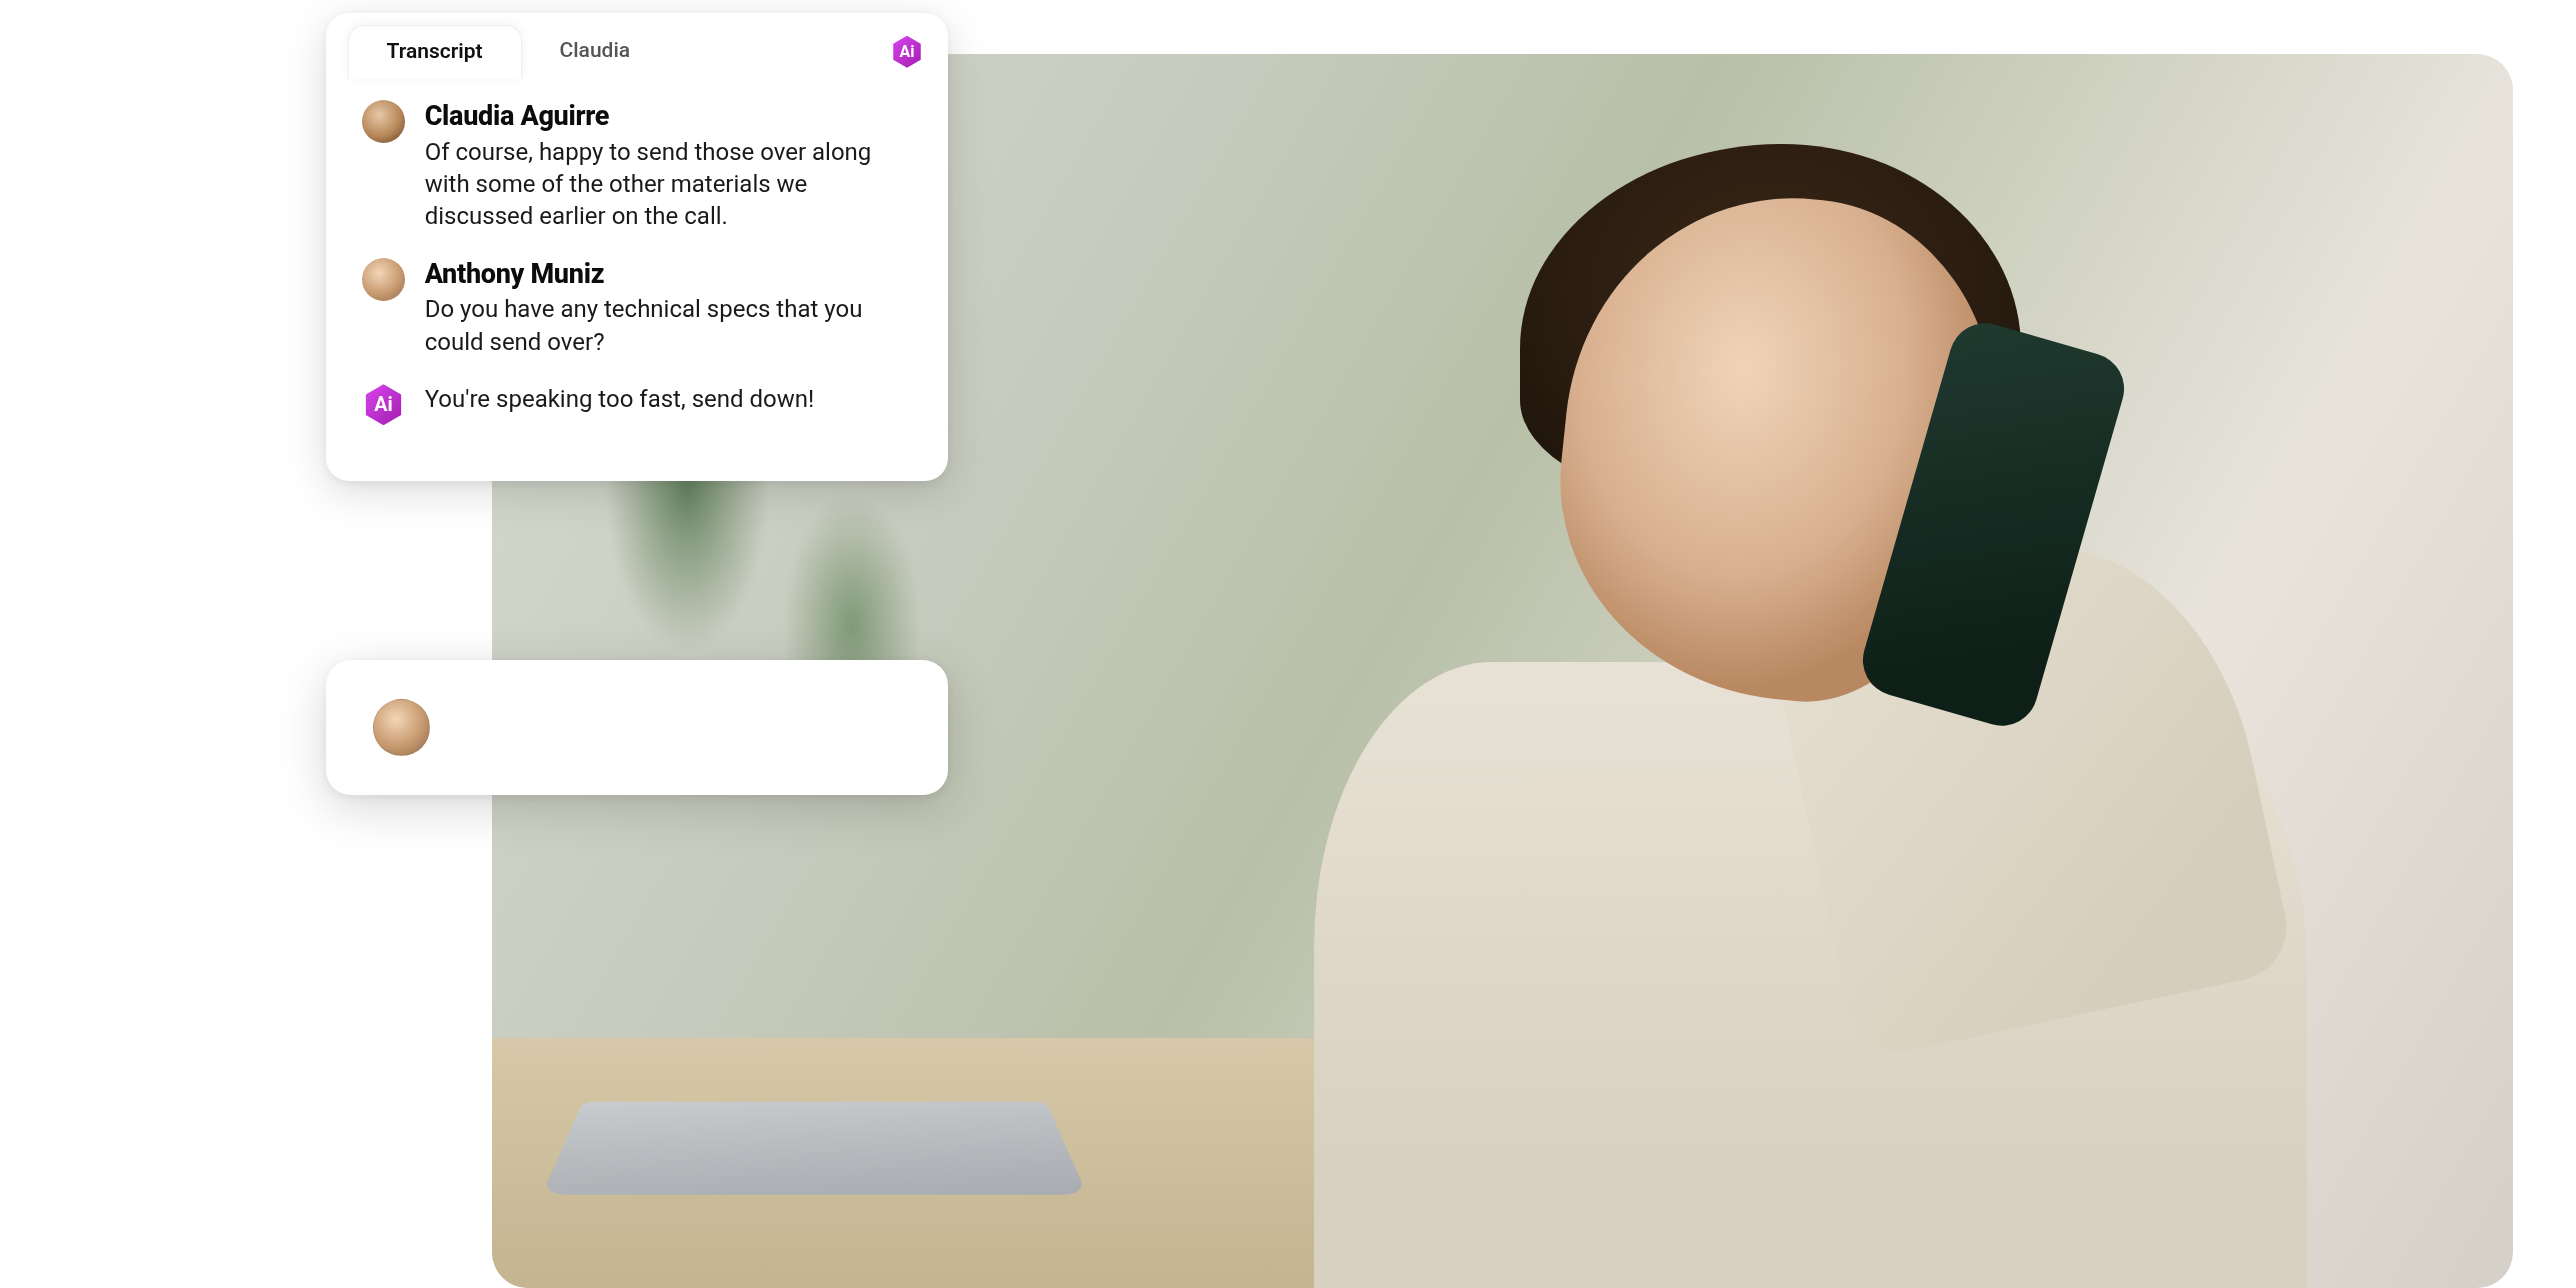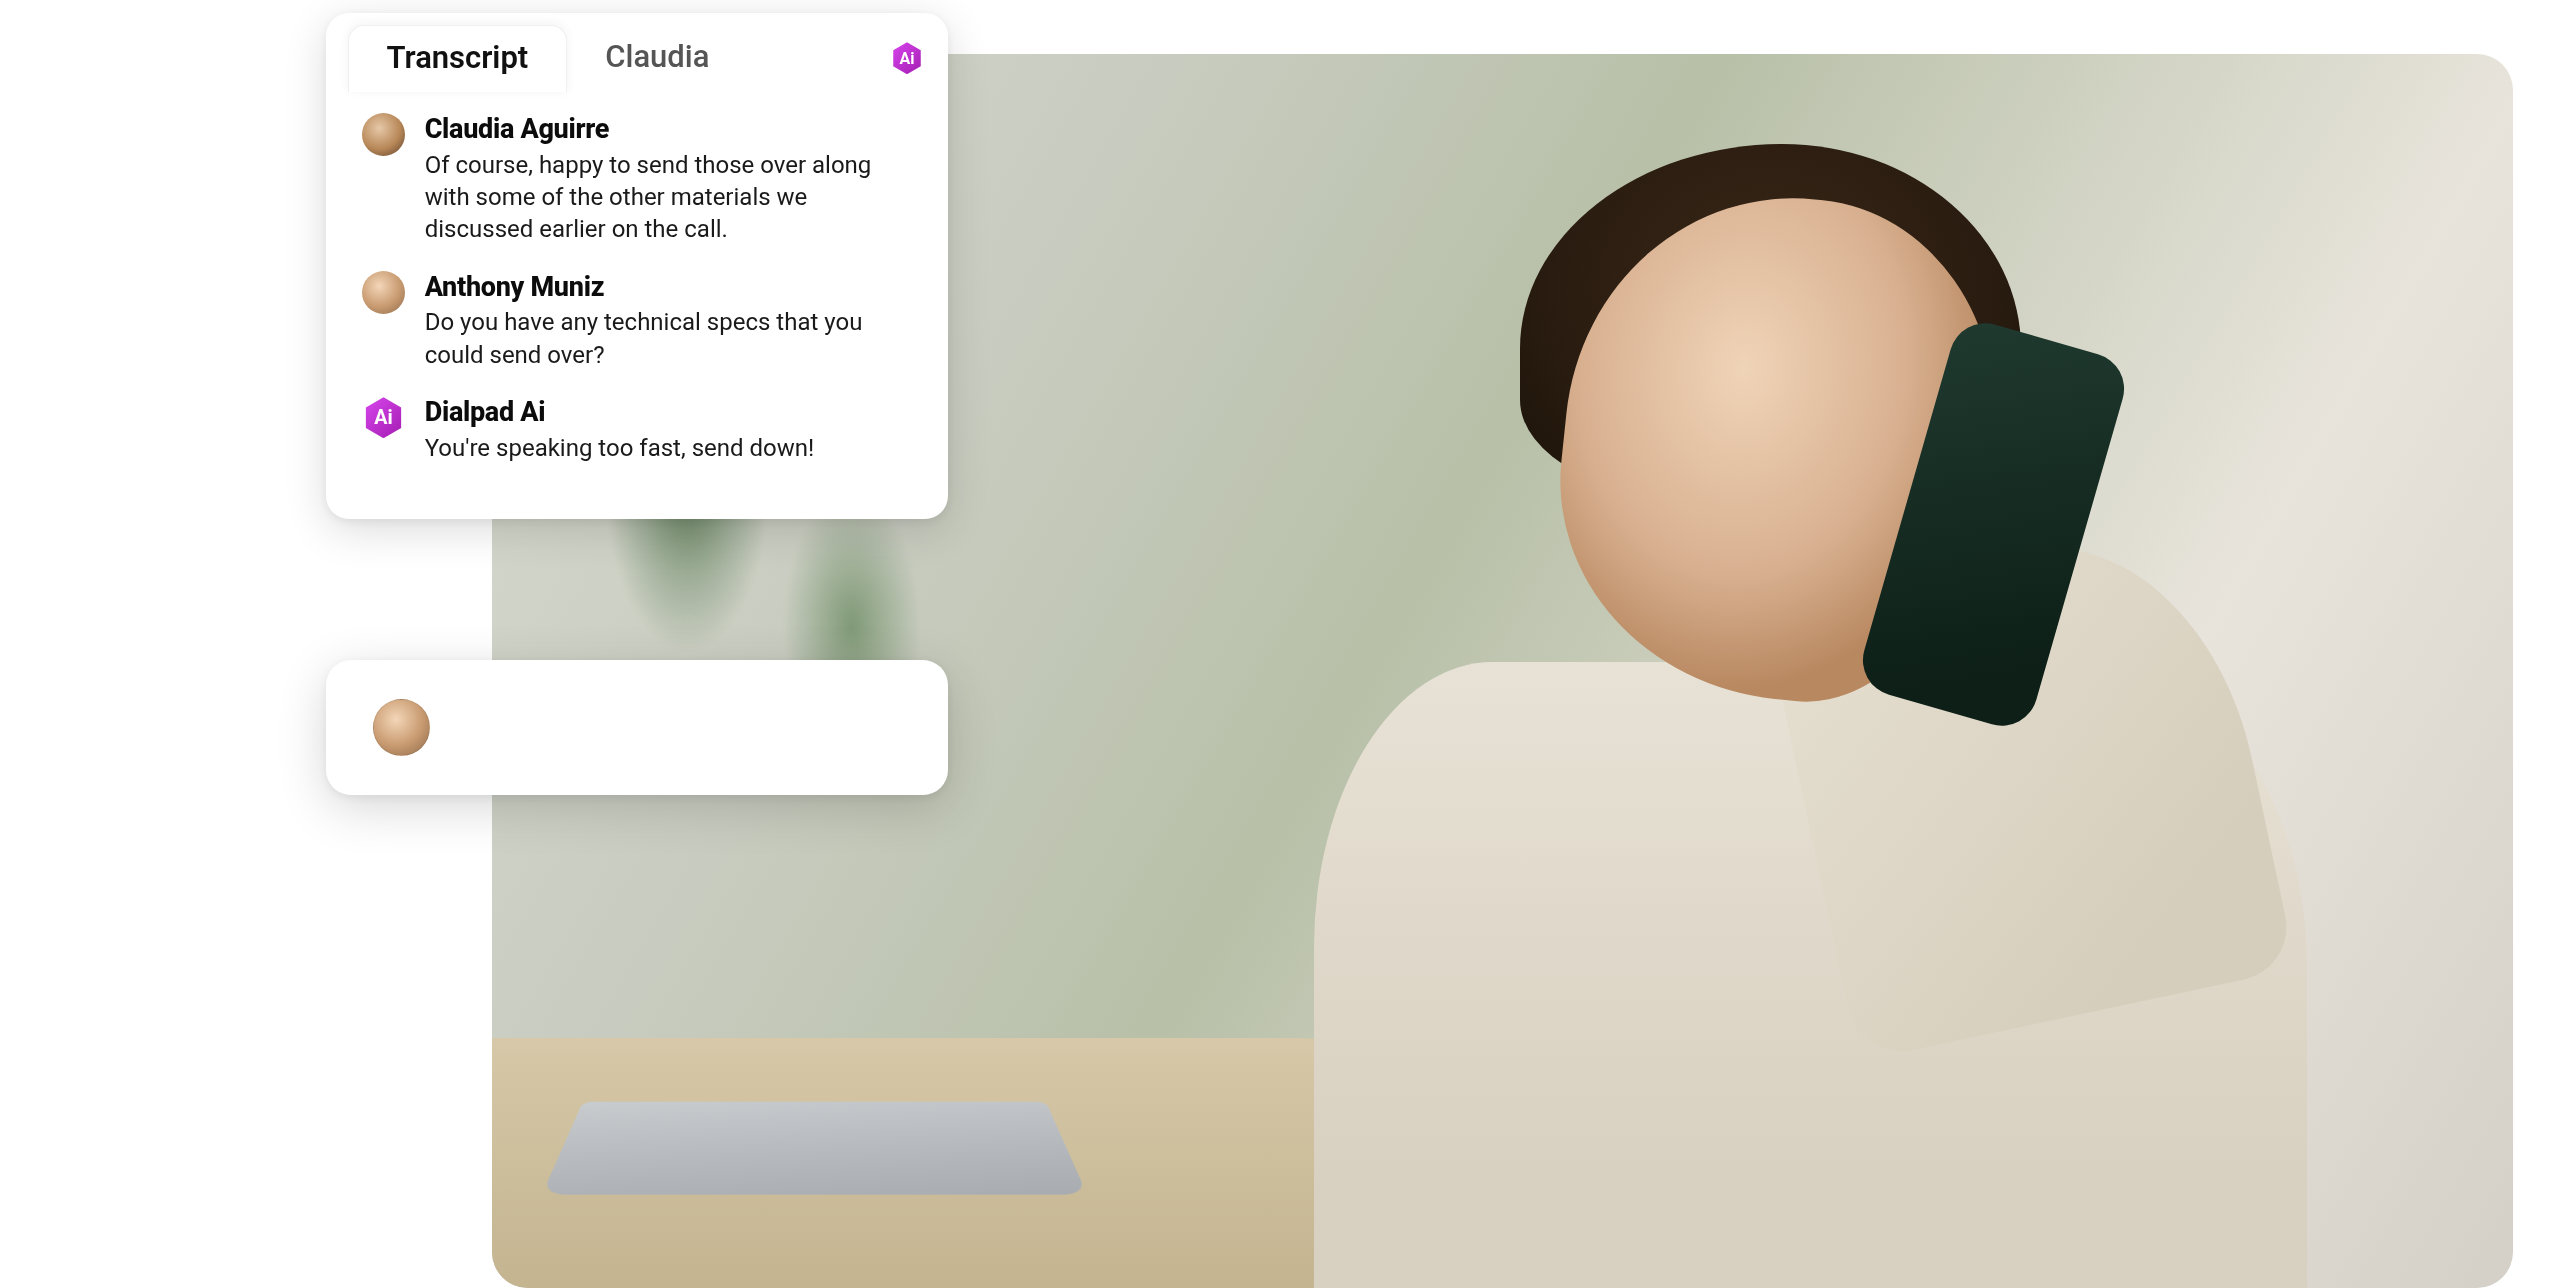--- a/index.html
+++ b/index.html
@@ -122,21 +122,21 @@
   padding-bottom: 30px;
 }
 .tabs-row {
   display: flex;
   align-items: center;
   padding: 12.5px 23px 0 21.5px;
   gap: 0;
 }
 .tab {
   padding: 12.5px 38px 16px;
-  font-size: 31px;
+  font-size: 21px;
   font-weight: 500;
   color: #555;
   border-radius: 16px 16px 0 0;
   cursor: pointer;
   text-align: right;
 }
 .tab.active {
   background: #fff;
   color: #111;
   font-weight: 600;
@@ -248,21 +248,20 @@
       <div class="msg-content">
         <div class="msg-name">Anthony Muniz</div>
         <div class="msg-text">Do you have any technical specs that you could send over?</div>
       </div>
     </div>
     <div class="msg-row">
       <div class="avatar ai-av">
         <div class="ai-hex">Ai</div>
       </div>
       <div class="msg-content">
-        <div class="msg-name">Dialpad Ai</div>
         <div class="msg-text">You're speaking too fast, send down!</div>
       </div>
     </div>
   </div>
 </div>
 
 <div class="csat-card">
   <div class="csat-avatar"></div>
 </div>
 

